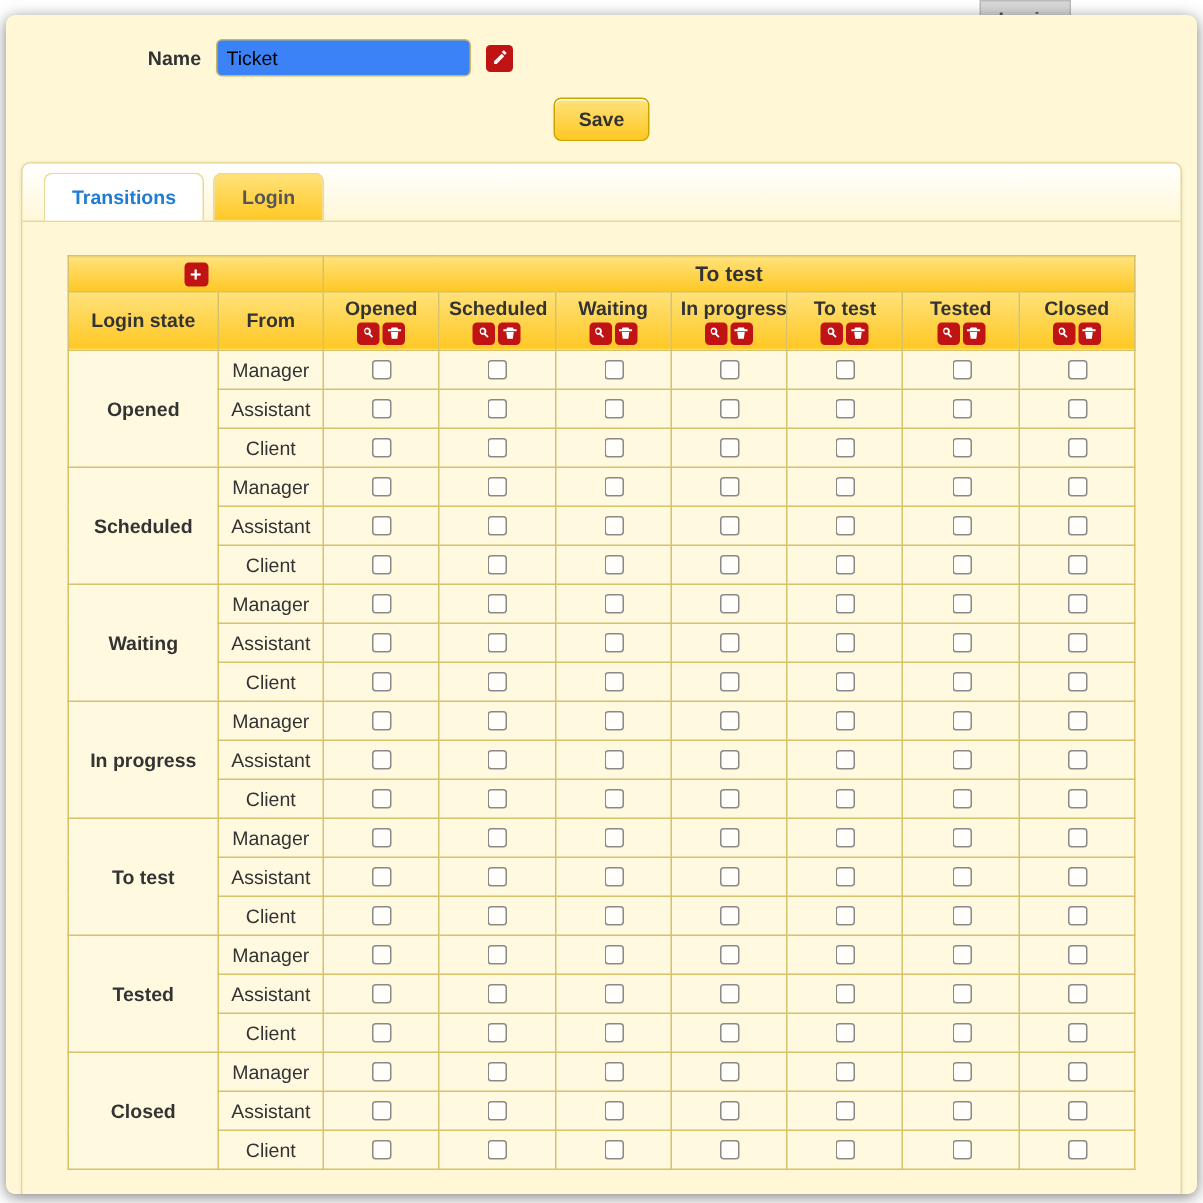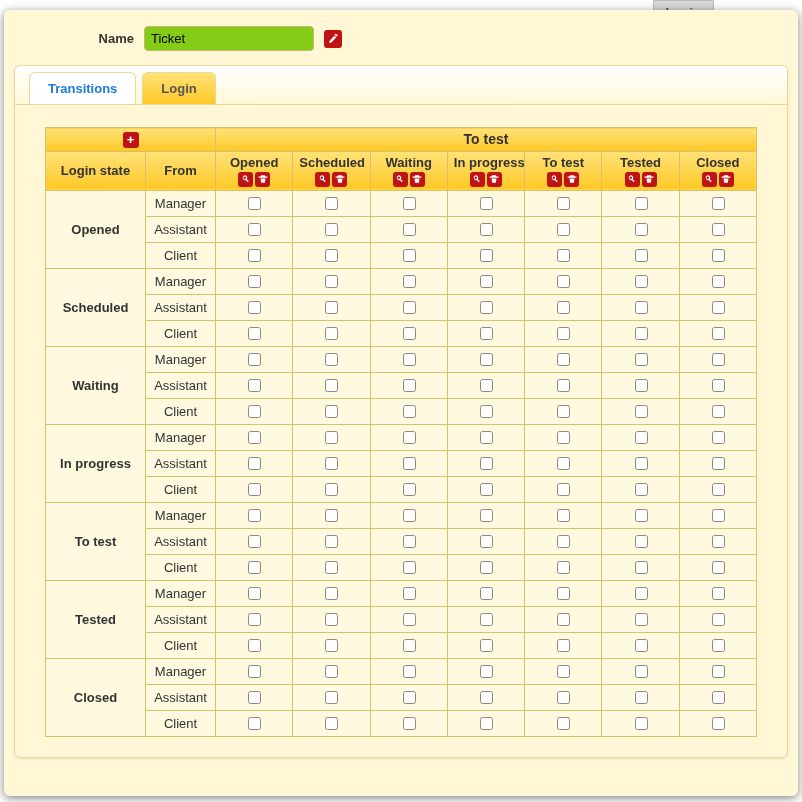--- a/index.html
+++ b/index.html
@@ -80,21 +80,21 @@
     margin-left: 60px;
     margin-bottom: 14px;
   }
   .name-row .lbl { font-weight: bold; width: 60px; text-align: right; }
   .name-row input[type=text] {
     width: 170px;
     padding: 4px 6px;
     border: 1px solid #c6b66a;
     border-radius: 4px;
     font-size: 13px;
-    background: #84cc16;
+    background: #3b82f6;
   }
   .icon-btn-red {
     width: 18px; height: 18px;
     background: #c01414;
     border-radius: 3px;
     display: inline-flex;
     align-items: center; justify-content: center;
     color: #fff;
     font-size: 12px;
     cursor: pointer;
@@ -212,20 +212,23 @@
   <div class="dialog">
     <div class="dialog-body">
       <div class="name-row">
         <span class="lbl">Name</span>
         <input type="text" value="Ticket" style="">
         <span class="icon-btn-red">
           <svg viewBox="0 0 16 16" width="11" height="11">
               <path fill="#fff" d="M2 11.5V14h2.5l7.4-7.4-2.5-2.5L2 11.5zM13.7 4.3c.4-.4.4-1 0-1.4l-1.6-1.6c-.4-.4-1-.4-1.4 0L9.5 2.5l2.5 2.5 1.7-0.7z"></path>
             </svg>
         </span>
+      </div>
+      <div class="save-row">
+        <span class="btn-save">Save</span>
       </div>
 
       <div class="panel">
         <div class="tabs">
           <div class="tab active">Transitions</div>
           <div class="tab">Login</div>
         </div>
 
         <div class="grid-wrap">
           <table class="workflow">

